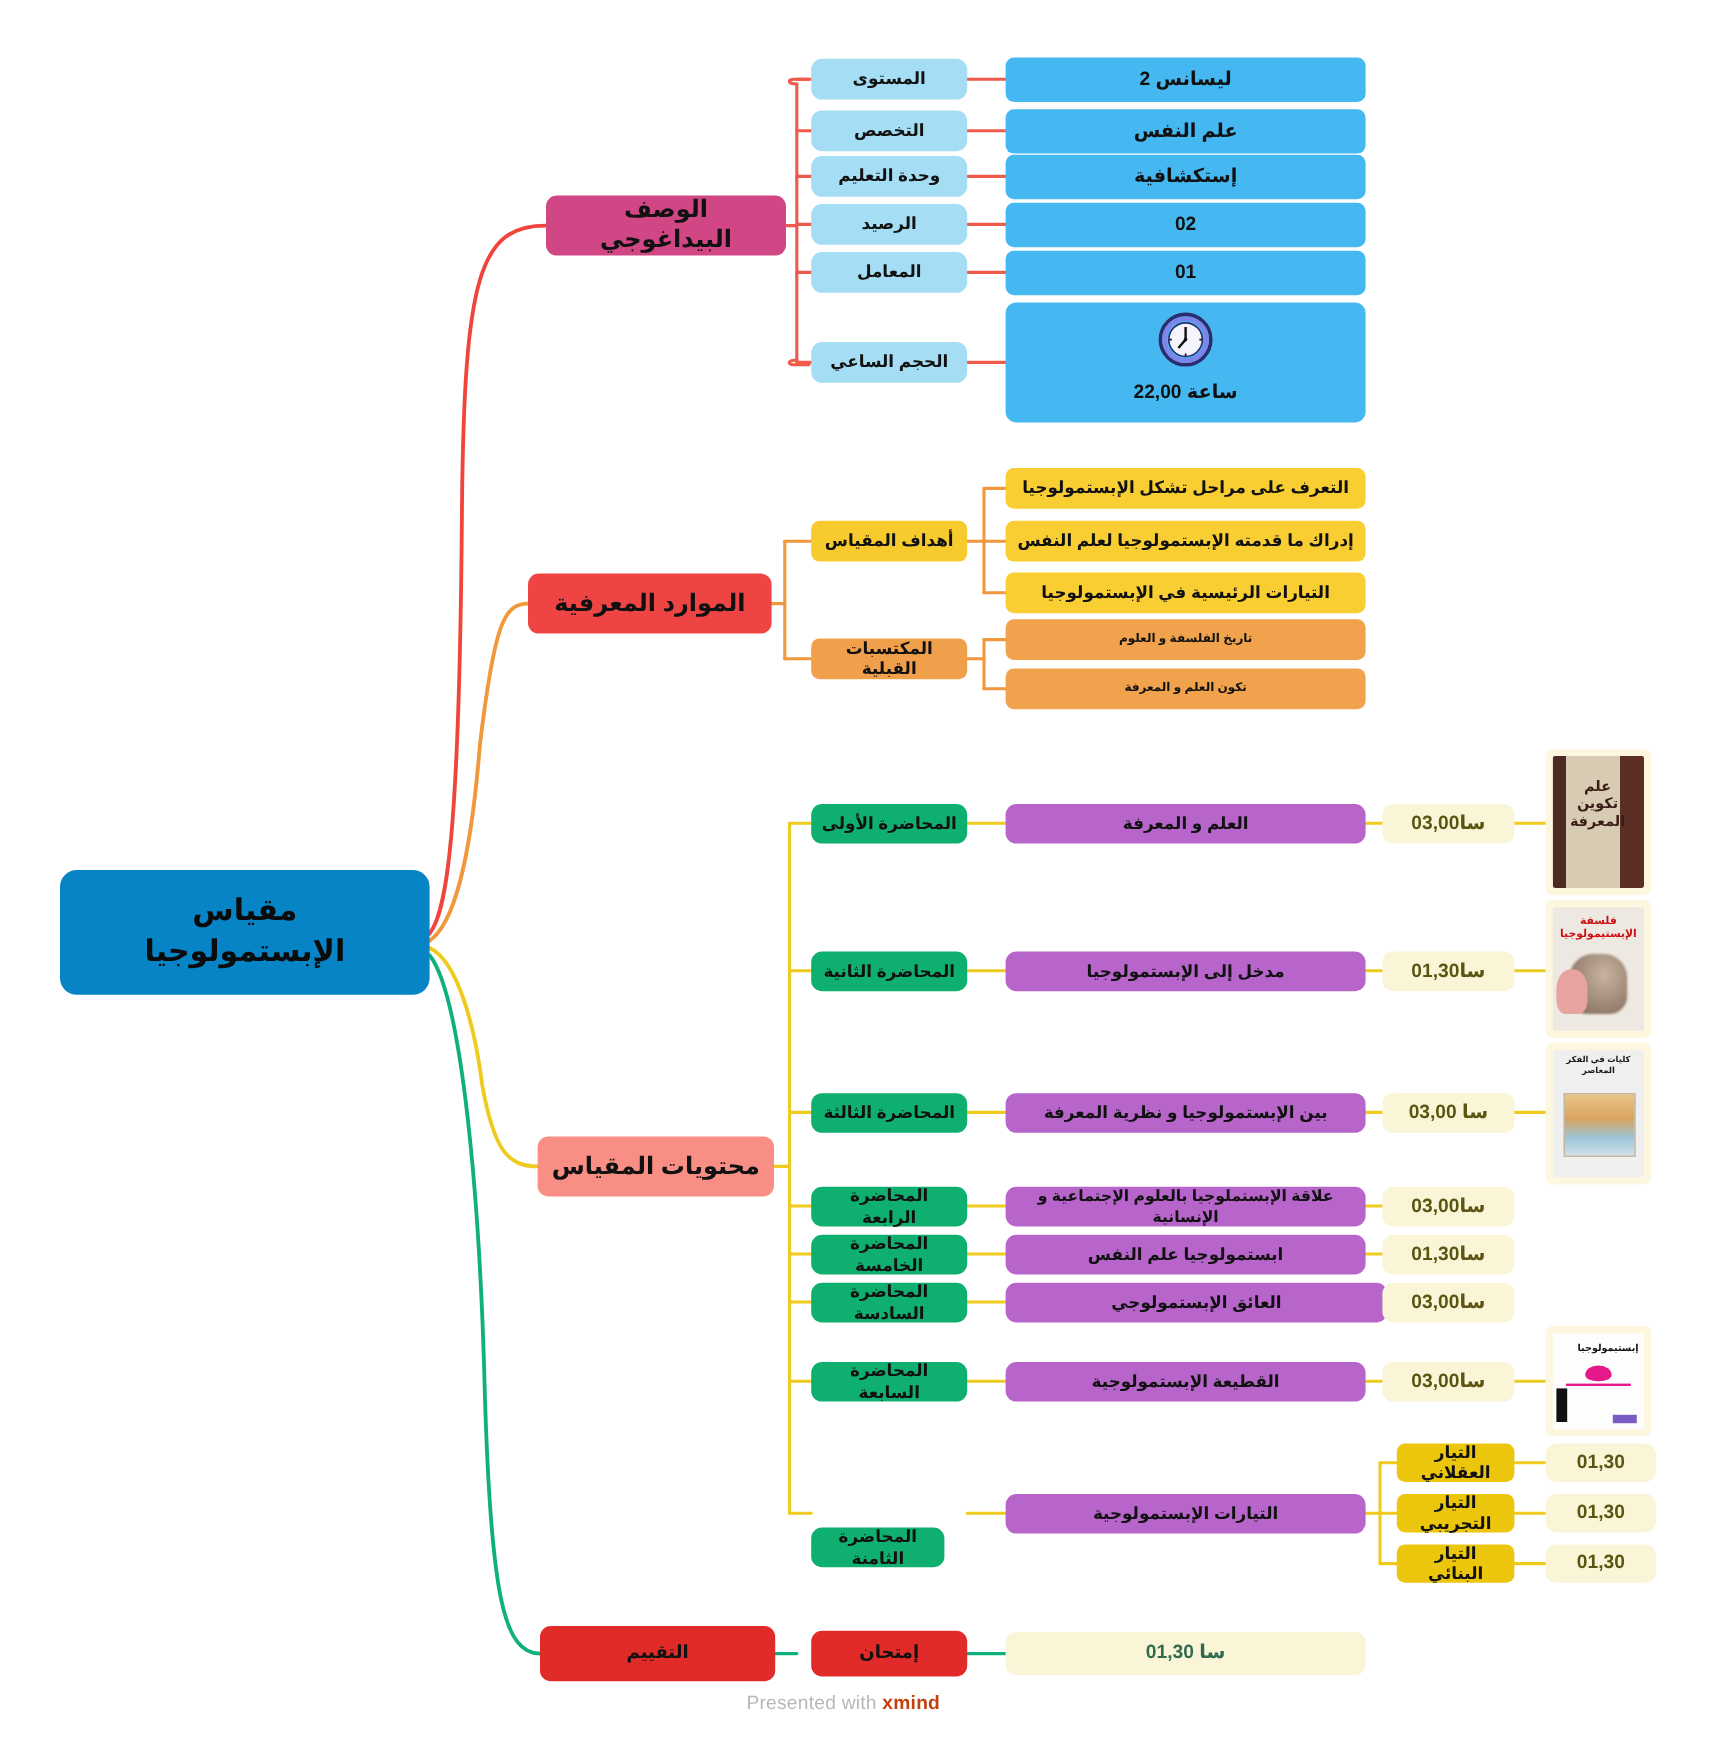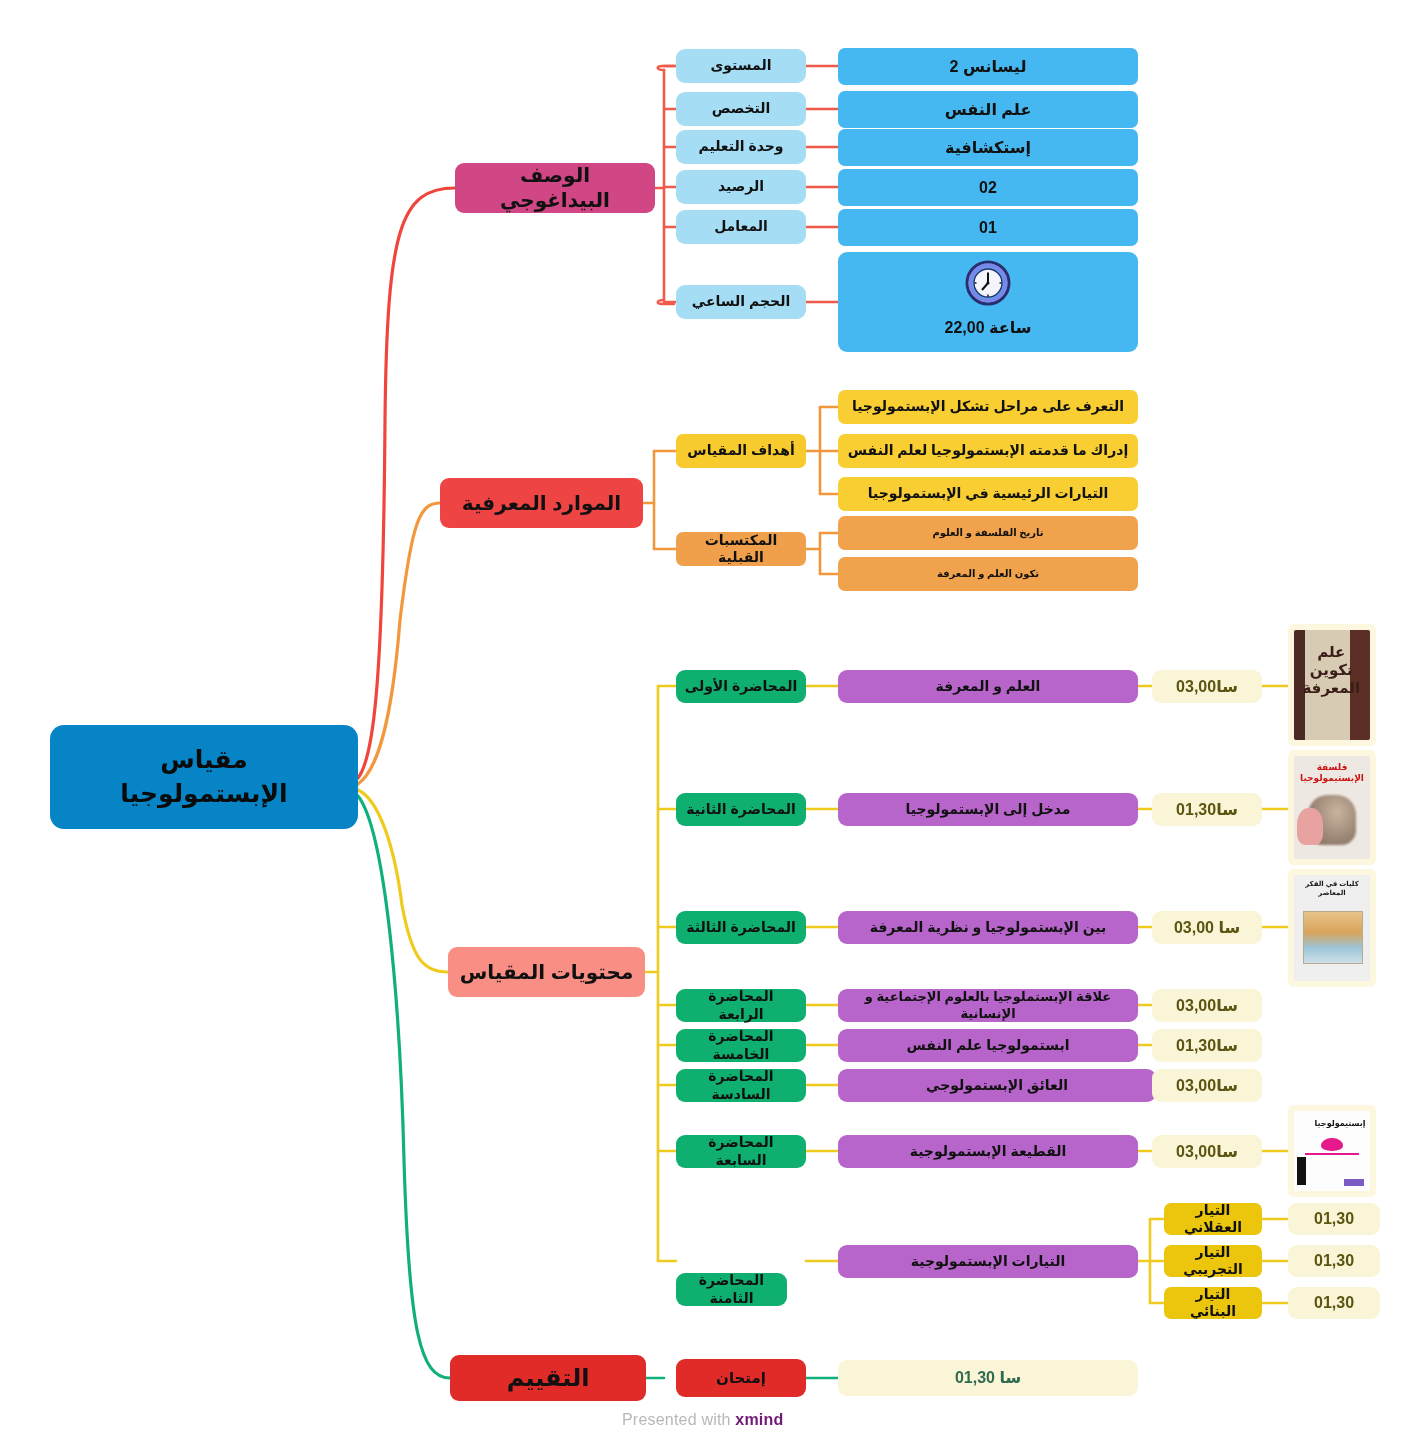--- a/index.html
+++ b/index.html
@@ -20,21 +20,21 @@
   }
   
   .root{
     background:#0784C6;color:#0b0b0b;border-radius:14px;
     font-size:25px;font-weight:bold;line-height:1.35;
   }
   
   .head-peda{background:#D14685;border-radius:9px;font-size:20px;}
   .head-res {background:#ef4444;border-radius:9px;font-size:20px;}
   .head-cont{background:#F98F84;border-radius:9px;font-size:20px;}
-  .head-eval{background:#E12B28;border-radius:9px;font-size:24px;}
+  .head-eval{background:#E12B28;border-radius:9px;font-size:15px;}
   
   .lbl-blue{background:#A5DEF4;font-size:14px;border-radius:9px;}
   .val-blue{background:#45B7F1;font-size:16px;border-radius:7px;}
   .val-blue.big{flex-direction:column;justify-content:flex-end;padding-bottom:14px;border-radius:9px;}
   
   .lbl-yellow{background:#F7CA2E;font-size:14px;border-radius:7px;}
   .lbl-orange{background:#F0A04B;font-size:14px;border-radius:7px;}
   .val-yellow{background:#F9CE33;font-size:14px;border-radius:7px;}
   .val-orange{background:#F0A24D;font-size:10px;border-radius:7px;}
   
@@ -50,21 +50,21 @@
     position:absolute;background:#FCF7DE;border-radius:6px;
     display:flex;align-items:center;justify-content:center;
     box-sizing:border-box;padding:6px;
   }
   .cover{width:100%;height:100%;position:relative;overflow:hidden;border-radius:2px;}
   
   .cv1{background:#D7CBB4;}
   .cv1 .spine{position:absolute;right:0;top:0;width:26%;height:100%;background:#5B2F26;}
   .cv1 .band{position:absolute;left:0;top:0;width:14%;height:100%;background:#4A2A22;}
   .cv1 .t{position:absolute;right:28%;top:8%;width:46%;height:56%;
-          color:#3a1d16;font-size:15px;font-weight:bold;line-height:1.2;
+          color:#3a1d16;font-size:12px;font-weight:bold;line-height:1.2;
           display:flex;align-items:center;justify-content:center;text-align:center;}
   
   .cv2{background:#EDE8E2;}
   .cv2 .t{position:absolute;top:6%;left:0;right:0;color:#CC1111;font-size:9px;
           font-weight:bold;text-align:center;line-height:1.15;}
   .cv2 .blob{position:absolute;left:18%;top:38%;width:64%;height:48%;
           background:radial-gradient(ellipse at 60% 35%,#C9B4A0 0%,#9E8877 55%,#7d6a5c 100%);
           border-radius:40% 40% 30% 30%;filter:blur(1px);}
   .cv2 .hand{position:absolute;left:4%;bottom:14%;width:34%;height:36%;
           background:#E8A3A0;border-radius:44% 44% 30% 30%;}
@@ -82,21 +82,21 @@
   .cv4 .pink{position:absolute;left:36%;top:34%;width:28%;height:16%;
           background:#E5188C;border-radius:50% 50% 50% 50%/60% 60% 40% 40%;}
   .cv4 .bar{position:absolute;left:14%;top:52%;width:72%;height:3%;background:#E5188C;}
   .cv4 .blk{position:absolute;left:4%;bottom:8%;width:12%;height:34%;background:#111;}
   .cv4 .tag{position:absolute;right:8%;bottom:6%;width:26%;height:9%;background:#7B5CC4;}
   
   .footer{
     position:absolute;color:#B8B8B8;font-size:16px;direction:ltr;
     letter-spacing:.2px;white-space:nowrap;
   }
-  .footer b{color:#701a75;}
+  .footer b{color:#c2410c;}
 </style>
 </head>
 <body>
 
 <div id="canvas">
 
   <svg id="wires" viewBox="0 0 1427 1453" xmlns="http://www.w3.org/2000/svg">
     <g fill="none" stroke-width="3.2" stroke-linecap="round">
 
       <path d="M358 778 C 372 760 383 700 385 420 C 387 230 400 188 455 188" stroke="#F0453C"></path>

